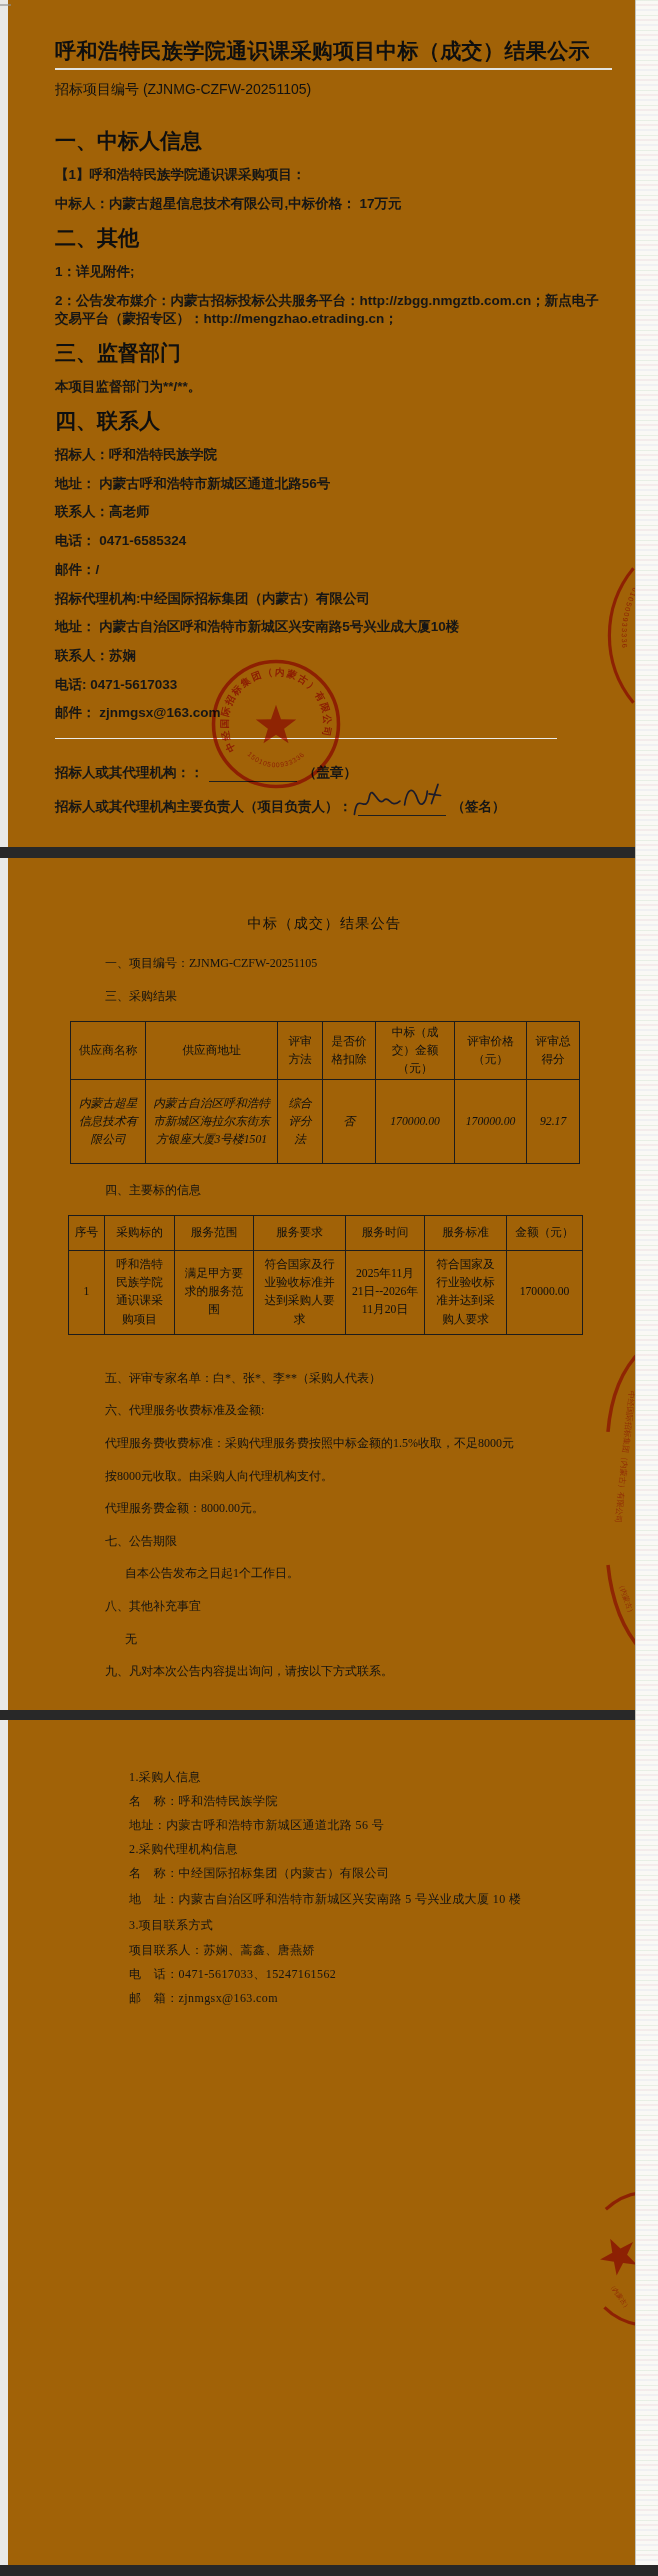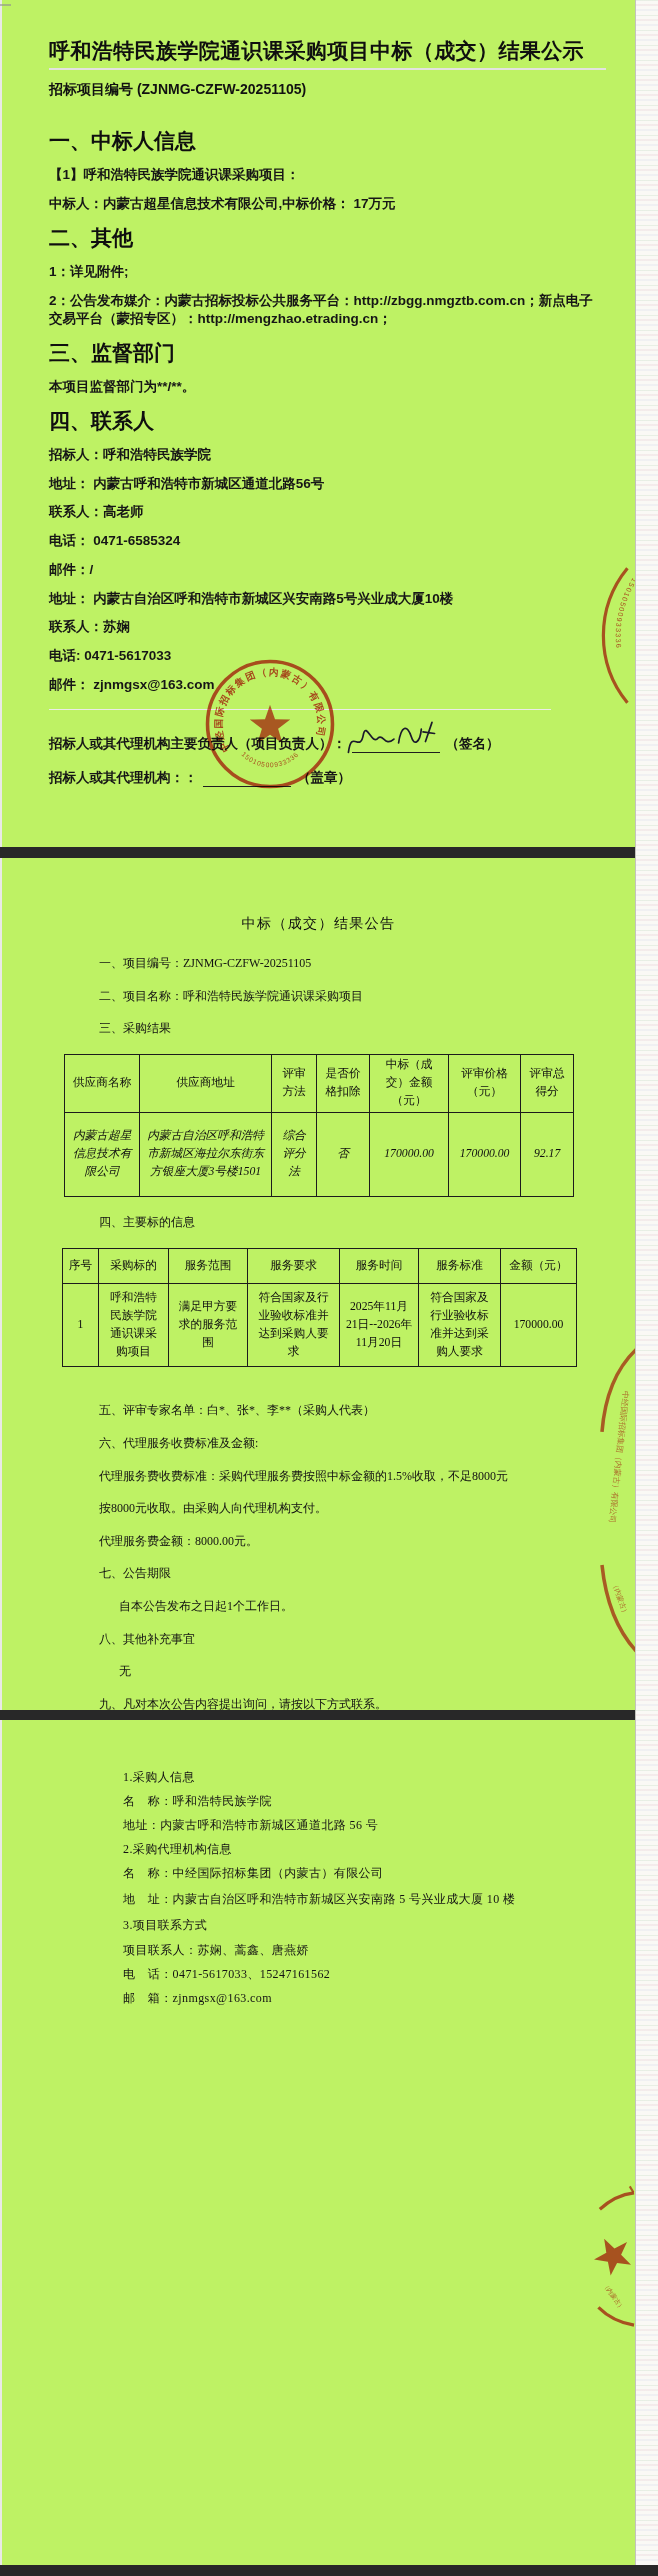--- a/index.html
+++ b/index.html
@@ -1,37 +1,37 @@
 <!DOCTYPE html>
 <html style="font-size:11.4px"><head>
 <meta charset="utf-8">
 <style>
   html,body{margin:0;padding:0;background:#555;}
   .canvas{position:relative;width:658px;height:2576px;background:#e9e9e7;overflow:hidden;
           font-family:"Liberation Sans",sans-serif;}
-  .page{position:absolute;left:2px;width:635px;background:#bef264;overflow:hidden;box-sizing:border-box;}
+  .page{position:absolute;left:8px;width:635px;background:#a16207;overflow:hidden;box-sizing:border-box;}
   .p1{top:0;height:847px;padding:37px 31px 0 47px;}
   .p2{top:858px;height:852px;padding:57px 62px 8px 60px;font-family:"Liberation Serif",serif;color:#111;}
   .p3{top:1720px;height:845px;padding:50px 43px 0 121px;font-family:"Liberation Serif",serif;}
   .band{position:absolute;left:0;width:635px;background:#282828;}
   .b1{top:847px;height:11.4px;}
   .b2{top:1710px;height:10px;}
   .b3{top:2565px;height:10.7px;width:658px;z-index:7;}
   .edge-strip{position:absolute;left:635px;top:0;width:23.5px;height:2576px;z-index:5;
     background:#faf9f5;border-left:0.7px solid #c3c3bc;
     background-image:repeating-linear-gradient(180deg,
       rgba(190,215,190,.30) 0 1.4px, rgba(255,255,255,0) 1.4px 4.3px,
       rgba(225,195,205,.25) 4.3px 5.7px, rgba(255,255,255,0) 5.7px 9.2px,
       rgba(200,205,230,.20) 9.2px 10.7px, rgba(255,255,255,0) 10.7px 15px);}
   .corner-artifact{position:absolute;left:0;top:3.6px;width:11.4px;height:2.1px;background:#8f8f8f;opacity:.6;}
 
   
   .p1 h1{font-size:21px;line-height:27px;font-weight:700;color:#0f0f0f;margin:0 0 4.3px;letter-spacing:0.4px;}
   .title-rule{height:1.4px;background:#e3e3df;margin:0 0 11.4px;}
-  .sub{font-size:14px;font-weight:700;color:#111;margin:0 0 28px;}
+  .sub{font-size:14px;font-weight:400;color:#111;margin:0 0 28px;}
   .p1 h2{font-size:21px;font-weight:700;color:#0f0f0f;margin:2.8px 0 11.4px;}
   .p1 p{font-size:13.5px;line-height:18px;font-weight:700;color:#161616;margin:0 0 10.7px;}
   .u{text-underline-offset:2.1px;text-decoration-thickness:1.4px;}
   .sig-rule{height:0.7px;background:#ebebe8;margin:15.6px 0 25.6px;width:502px;}
   .sigline{position:relative;font-size:13.5px;font-weight:700;color:#161616;margin:0 0 15.6px;
            display:flex;align-items:flex-end;}
   .sig-underline{display:inline-block;width:88px;border-bottom:1.4px solid #1f1f1f;margin:0 5.7px;
                  position:relative;height:17px;}
   .sig-svg{position:absolute;left:-11.4px;bottom:-5.7px;transform:rotate(-6deg);}
 
@@ -78,41 +78,42 @@
 
     <h2>三、监督部门</h2>
     <p>本项目监督部门为**/**。</p>
 
     <h2>四、联系人</h2>
     <p>招标人：呼和浩特民族学院</p>
     <p>地址： 内蒙古呼和浩特市新城区通道北路56号</p>
     <p>联系人：高老师</p>
     <p>电话： 0471-6585324</p>
     <p>邮件：/</p>
+    <p>招标代理机构:中经国际招标集团（内蒙古）有限公司</p>
     <p>地址： 内蒙古自治区呼和浩特市新城区兴安南路5号兴业成大厦10楼</p>
     <p>联系人：苏娴</p>
     <p>电话: 0471-5617033</p>
     <p><span>邮件： </span><span class="u">zjnmgsx@163.com</span></p>
 
     <div class="sig-rule"></div>
+
+    <div class="sigline">
+      <span>招标人或其代理机构：：</span>
+      <span class="sig-underline"></span>
+      <span>（盖章）</span>
+    </div>
 
     <div class="sigline">
       <span>招标人或其代理机构主要负责人（项目负责人）：</span>
       <span class="sig-underline">
         <svg class="sig-svg" width="99" height="41" viewBox="0 0 140 58">
           <path d="M10 44 C18 10 26 48 34 20 C40 4 44 38 54 28 C62 22 62 42 76 32 M82 38 C88 14 97 12 101 32 C103 44 112 42 116 22 M120 40 L132 14 M118 26 L134 30" fill="none" stroke="#1b1b2b" stroke-width="2.4" stroke-linecap="round"></path>
         </svg>
       </span>
       <span>（签名）</span>
-    </div>
-
-    <div class="sigline">
-      <span>招标人或其代理机构：：</span>
-      <span class="sig-underline"></span>
-      <span>（盖章）</span>
     </div>
 
     <svg class="stamp stamp-main" width="142" height="142" viewBox="0 0 200 200">
       <defs>
         <path id="arcName" d="M 44,138 A 68,68 0 1 1 156,138" fill="none"></path>
         <path id="arcNum" d="M 58,142 A 56,56 0 0 0 142,142" fill="none"></path>
       </defs>
       <circle cx="100" cy="100" r="88" fill="none" stroke="#d8271b" stroke-width="5" opacity="0.88"></circle>
       <polygon points="0,-30 7.05,-9.71 28.53,-9.27 11.41,3.71 17.63,24.27 0,12 -17.63,24.27 -11.41,3.71 -28.53,-9.27 -7.05,-9.71" transform="translate(100,103)" fill="#d8271b" opacity="0.82"></polygon>
       <text font-size="13.5" fill="#d8271b" letter-spacing="2.5" opacity="0.9" font-weight="bold">
@@ -132,21 +133,20 @@
         <textPath href="#e1num" startOffset="4">15010500933336</textPath>
       </text>
     </svg>
   </section>
 
   <div class="band b1"></div>
 
   <section class="page p2">
     <div class="ptitle">中标（成交）结果公告</div>
     <p>一、项目编号：ZJNMG-CZFW-20251105</p>
-    <p>二、项目名称：呼和浩特民族学院通识课采购项目</p>
     <p>三、采购结果</p>
 
     <table class="t t1">
       <colgroup>
           <col style="width:75px">
           <col style="width:132px">
           <col style="width:45px">
           <col style="width:53px">
           <col style="width:79px">
           <col style="width:72px">

